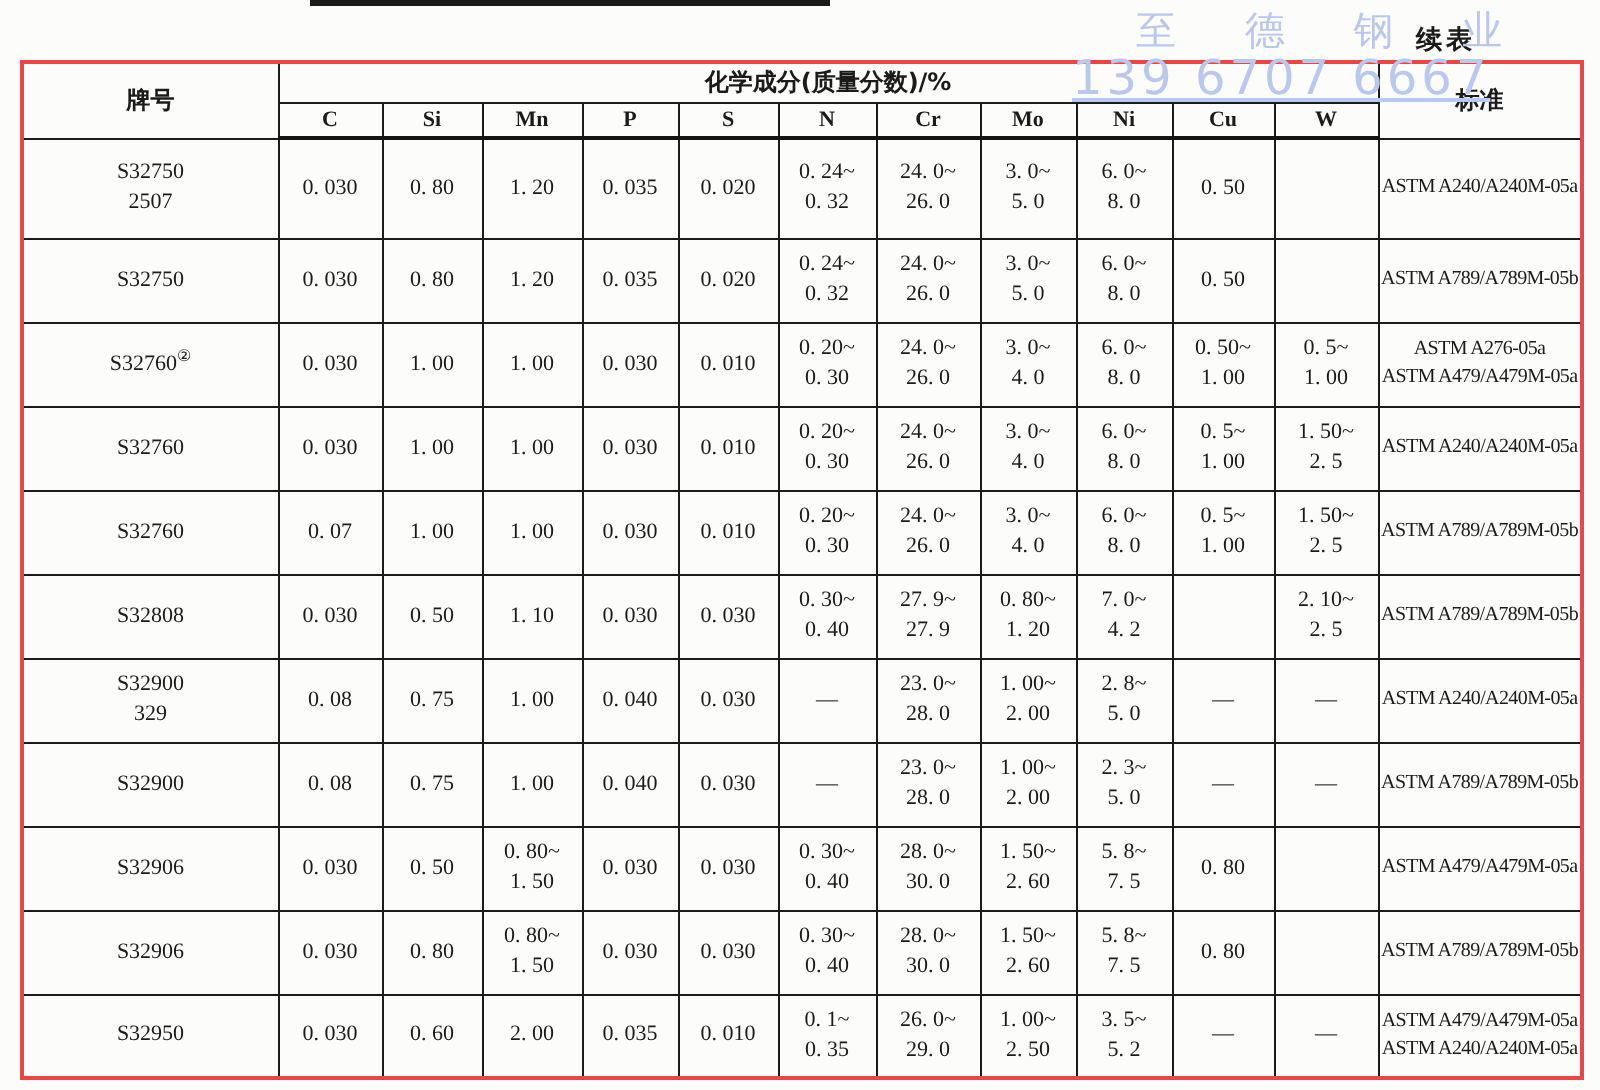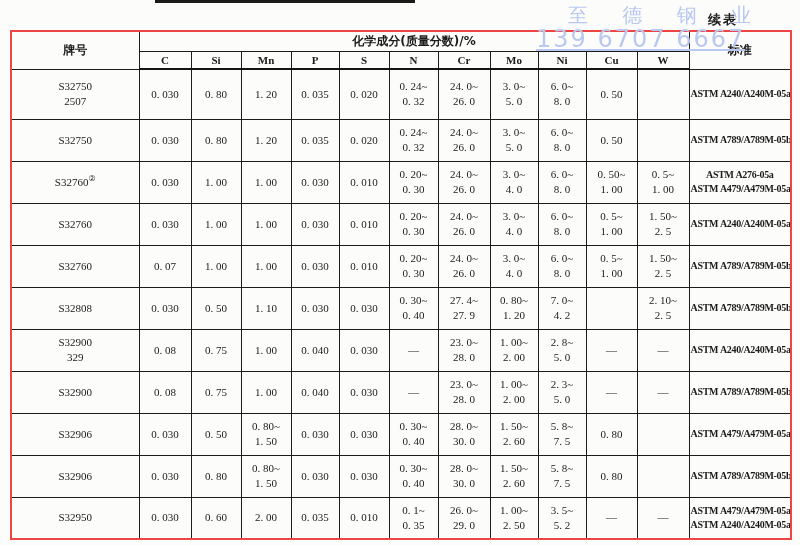--- a/index.html
+++ b/index.html
@@ -55,21 +55,21 @@
     border-bottom:2px solid #141414;
   }
   .comp th.grade-h, .comp th.std-h { font-size:12px; }
   .comp tbody tr { height:42px;margin-left:11px; }
   .comp tbody tr:first-child { height:50px; }
   .comp td .line { line-height:15px; white-space:nowrap; }
   .comp td.std-cell {
     font-size:10px; letter-spacing:-0.3px;
     font-family:"Liberation Serif","DejaVu Serif",serif;
   }
-  .comp td.std-cell .line { line-height:14px;font-weight:bold; }
+  .comp td.std-cell .line { line-height:14px; }
   .comp td sup { font-size:8px; vertical-align:super; line-height:0; }
 </style>
 </head>
 <body>
 
 <div class="scan-artifact"></div>
 
 <div class="continued">续表</div>
 
 <div class="watermark wm-line1">至 德 钢 业</div>
@@ -358,21 +358,21 @@
           <div class="line">0. 030</div>
         </td>
         <td>
           <div class="line">0. 030</div>
         </td>
         <td>
           <div class="line">0. 30~</div>
           <div class="line">0. 40</div>
         </td>
         <td>
-          <div class="line">27. 4~</div>
+          <div class="line">27. 9~</div>
           <div class="line">27. 9</div>
         </td>
         <td>
           <div class="line">0. 80~</div>
           <div class="line">1. 20</div>
         </td>
         <td>
           <div class="line">7. 0~</div>
           <div class="line">4. 2</div>
         </td>

